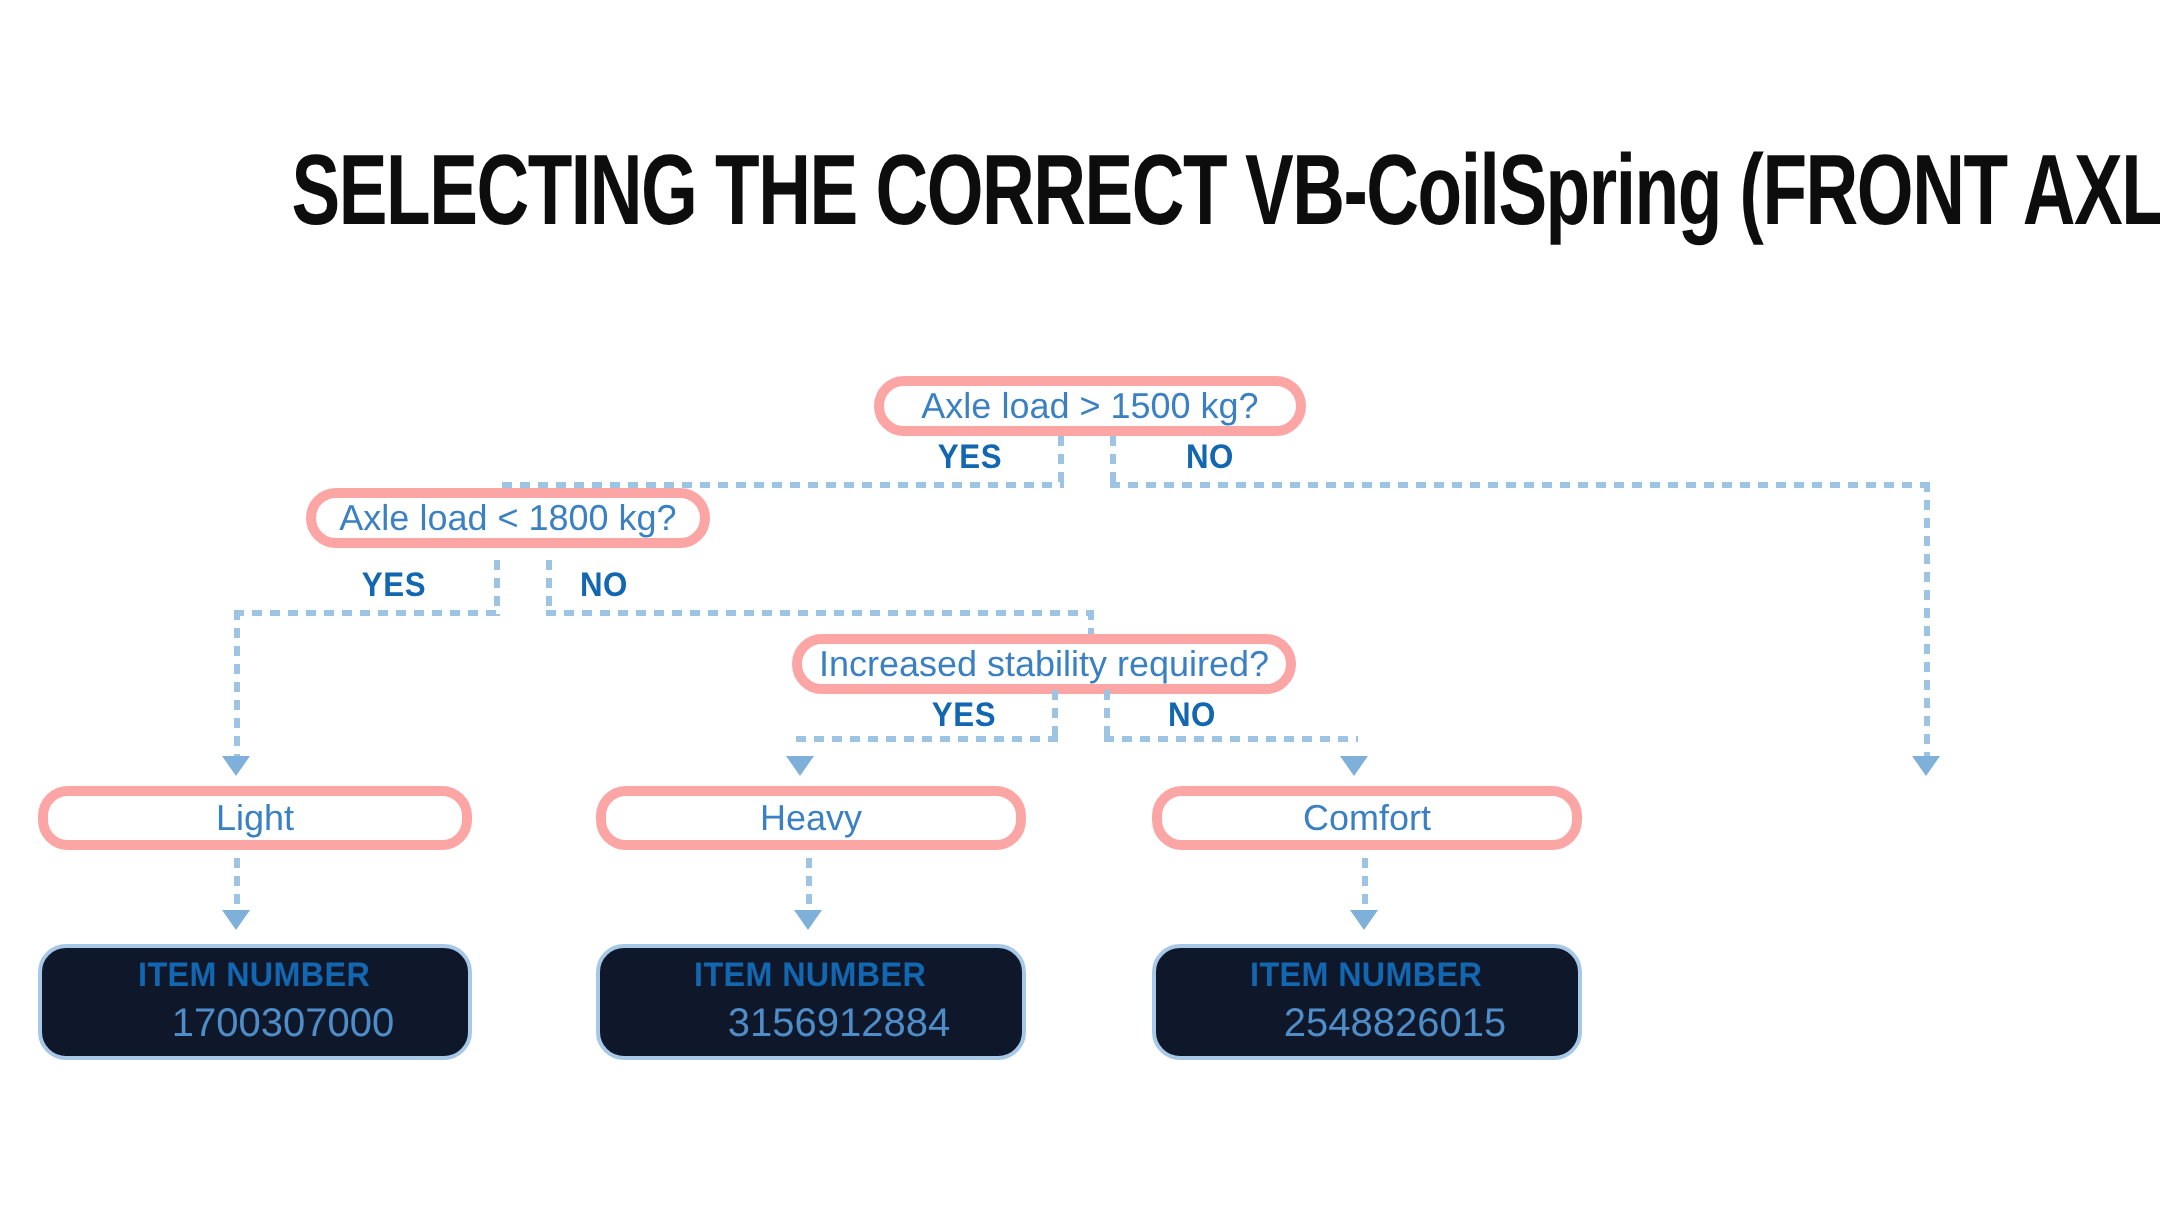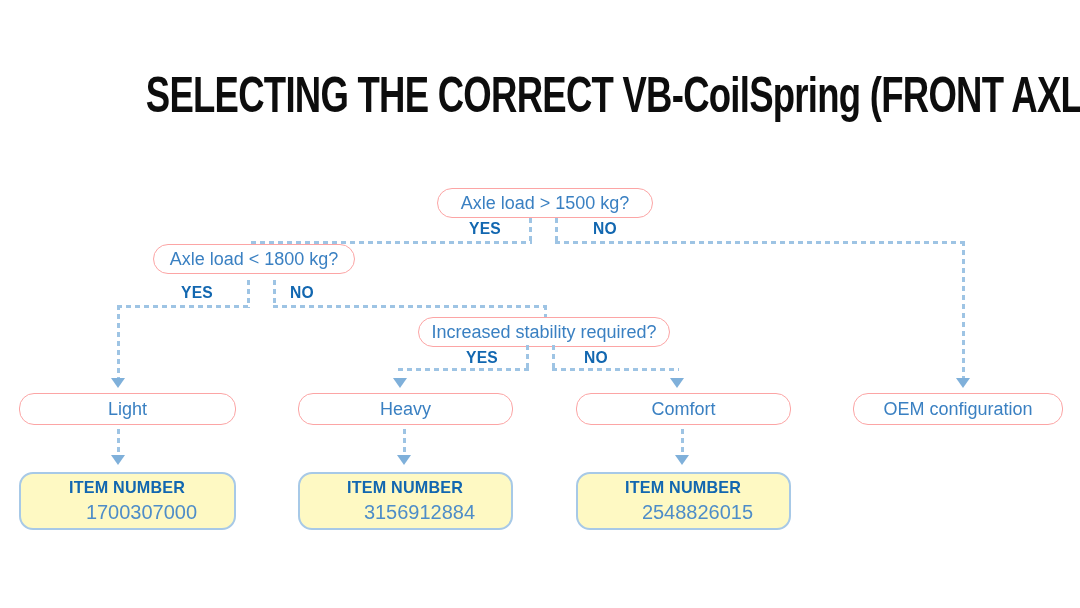--- a/index.html
+++ b/index.html
@@ -22,21 +22,21 @@
     font-weight: bold;
     color: #0d0d0d;
     white-space: nowrap;
     letter-spacing: -1px;
     transform: scaleX(0.73);
   }
 
   
   .qbox, .rbox {
     position: absolute;
-    border: 1px solid #fca5a5;
+    border: 5px solid #fca5a5;
     border-radius: 15px;
     background: #ffffff;
     display: flex;
     align-items: center;
     justify-content: center;
     color: #3a80c2;
     font-size: 18px;
     box-sizing: border-box;
   }
 
@@ -71,21 +71,21 @@
     border-left: 7px solid transparent;
     border-right: 7px solid transparent;
     border-top: 10px solid #7fb0da;
   }
 
   
   .ibox {
     position: absolute;
     border: 2px solid #a7c9e7;
     border-radius: 14px;
-    background: #fef9c3;
+    background: #0f172a;
     display: flex;
     flex-direction: column;
     align-items: center;
     justify-content: center;
     gap: 3px;
     box-sizing: border-box;
   }
   .ilabel {
     font-weight: bold;
     font-size: 17px;
@@ -127,44 +127,41 @@
   <div class="yn" style="left:267px; top:283px;">NO</div>
 
   <div class="vline" style="left:247px; top:280px; height:28px;"></div>
   <div class="vline" style="left:273px; top:280px; height:28px;"></div>
   <div class="hline" style="left:117px; top:305px; width:133px;"></div>
   <div class="vline" style="left:117px; top:305px; height:75px;"></div>
   <div class="arr" style="left:111px; top:378px;"></div>
   <div class="hline" style="left:273px; top:305px; width:274px;"></div>
   <div class="vline" style="left:544px; top:305px; height:13px;"></div>
 
-  <div class="qbox" style="left:418px; top:317px; width:252px; height:30px;">
+  <div class="qbox" style="left:396px; top:317px; width:252px; height:30px;">
     <span>Increased stability required?</span>
   </div>
   <div class="yn" style="left:447px; top:348px;">YES</div>
   <div class="yn" style="left:561px; top:348px;">NO</div>
 
   <div class="vline" style="left:526px; top:345px; height:26px;"></div>
   <div class="vline" style="left:552px; top:345px; height:26px;"></div>
   <div class="hline" style="left:398px; top:368px; width:131px;"></div>
   <div class="arr" style="left:393px; top:378px;"></div>
   <div class="hline" style="left:552px; top:368px; width:127px;"></div>
   <div class="arr" style="left:670px; top:378px;"></div>
 
   <div class="rbox" style="left:19px; top:393px; width:217px; height:32px;align-items:center;">
     <span>Light</span>
   </div>
   <div class="rbox" style="left:576px; top:393px; width:215px; height:32px;">
     <span>Comfort</span>
   </div>
   <div class="rbox" style="left:298px; top:393px; width:215px; height:32px;">
     <span>Heavy</span>
-  </div>
-  <div class="rbox" style="left:853px; top:393px; width:210px; height:32px;">
-    <span>OEM configuration</span>
   </div>
 
   <div class="vline" style="left:117px; top:429px; height:26px;"></div>
   <div class="arr" style="left:111px; top:455px;"></div>
   <div class="vline" style="left:403px; top:429px; height:26px;"></div>
   <div class="arr" style="left:397px; top:455px;"></div>
   <div class="vline" style="left:681px; top:429px; height:26px;"></div>
   <div class="arr" style="left:675px; top:455px;"></div>
 
   <div class="ibox" style="left:19px; top:472px; width:217px; height:58px;">

